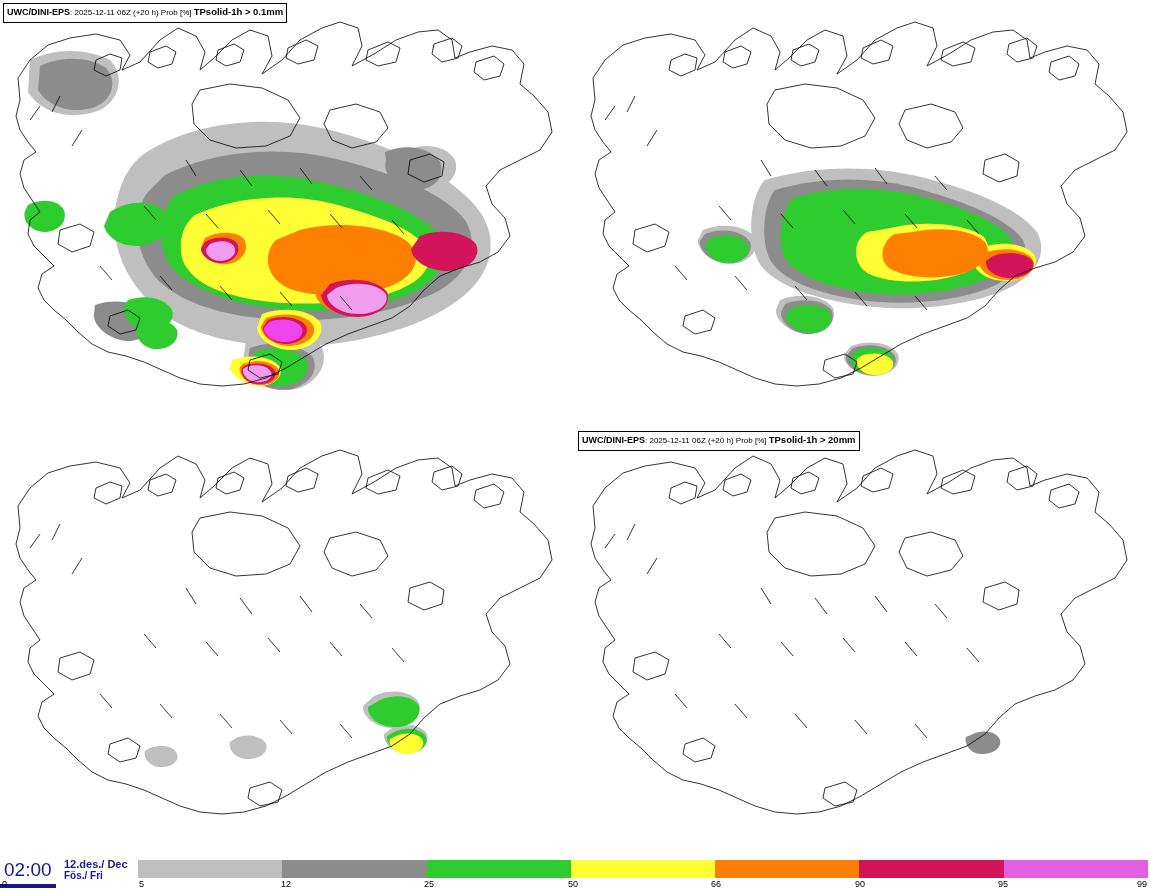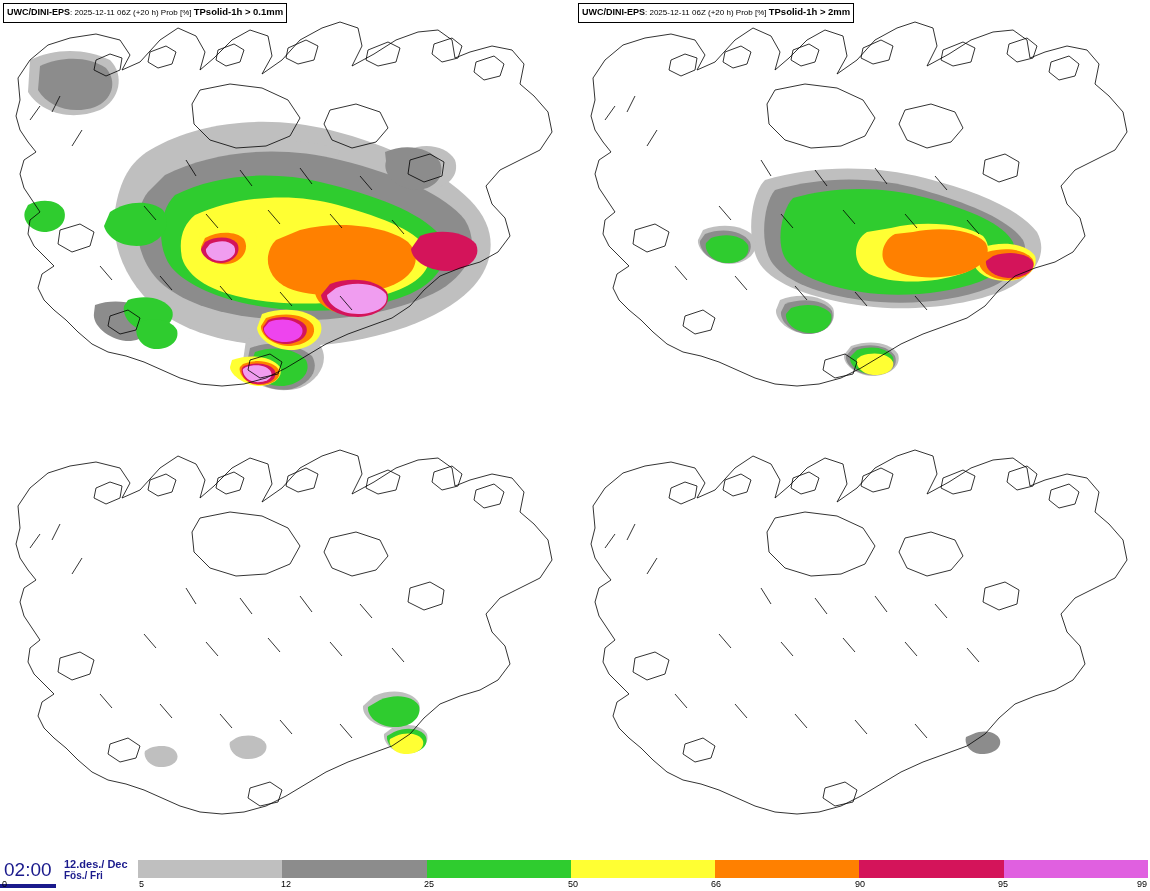--- a/index.html
+++ b/index.html
@@ -111,23 +111,20 @@
           <path d="M40,106 L30,120 M60,96 L52,112 M82,130 L72,146"></path>
           <path d="M186,160 L196,176 M240,170 L252,186 M300,168 L312,184 M360,176 L372,190"></path>
           <path d="M144,206 L156,220 M206,214 L218,228 M268,210 L280,224 M330,214 L342,228 M392,220 L404,234"></path>
           <path d="M100,266 L112,280 M160,276 L172,290 M220,286 L232,300 M280,292 L292,306 M340,296 L352,310"></path>
         </g>
       </svg>
     </div>
   </div>
 
   <div class="panel p1">
-    <div class="title" style="left:572px;position:absolute;transform:translateX(-569px);">
-      <span class="model">UWC/DINI-EPS</span><span class="run">: 2025-12-11 06Z (+20 h) Prob [%] </span><span class="var">TPsolid-1h &gt; 2mm</span>
-    </div>
     <div class="mapwrap">
       <svg class="map" viewBox="0 0 575 428">
         <g>
           <path fill="#bfbfbf" d="M190,180 C240,165 300,165 350,178 C405,192 445,210 462,232 C474,254 460,276 430,290 C392,306 336,312 290,306 C244,300 206,288 188,268 C170,248 174,196 190,180 Z"></path>
           <path fill="#bfbfbf" d="M205,300 C225,292 250,296 258,308 C263,322 250,334 232,334 C214,333 200,320 201,310 Z"></path>
           <path fill="#bfbfbf" d="M128,230 C148,222 172,226 180,238 C185,252 172,264 154,264 C136,263 122,250 123,240 Z"></path>
           <path fill="#bfbfbf" d="M276,346 C296,339 316,343 323,354 C327,366 314,376 297,376 C280,375 268,364 269,355 Z"></path>
           <path fill="#8c8c8c" d="M200,190 C248,176 300,176 348,190 C396,204 434,220 448,240 C456,258 442,276 414,288 C378,302 328,306 286,300 C244,294 212,282 198,264 C184,246 188,204 200,190 Z"></path>
           <path fill="#8c8c8c" d="M210,304 C228,297 250,300 257,311 C261,324 249,334 233,334 C216,333 205,321 206,312 Z"></path>
           <path fill="#8c8c8c" d="M130,234 C148,227 168,231 175,242 C179,254 167,264 151,263 C135,262 124,250 125,241 Z"></path>
@@ -197,20 +194,23 @@
           <path d="M40,106 L30,120 M60,96 L52,112 M82,130 L72,146"></path>
           <path d="M186,160 L196,176 M240,170 L252,186 M300,168 L312,184 M360,176 L372,190"></path>
           <path d="M144,206 L156,220 M206,214 L218,228 M268,210 L280,224 M330,214 L342,228 M392,220 L404,234"></path>
           <path d="M100,266 L112,280 M160,276 L172,290 M220,286 L232,300 M280,292 L292,306 M340,296 L352,310"></path>
         </g>
       </svg>
     </div>
   </div>
 
   <div class="panel p3">
+    <div class="title" style="left:572px;position:absolute;transform:translateX(-569px);">
+      <span class="model">UWC/DINI-EPS</span><span class="run">: 2025-12-11 06Z (+20 h) Prob [%] </span><span class="var">TPsolid-1h &gt; 20mm</span>
+    </div>
     <div class="mapwrap">
       <svg class="map" viewBox="0 0 575 428">
         <g>
           <path fill="#8c8c8c" d="M398,306 C410,301 422,304 425,312 C427,321 416,327 405,326 C394,325 389,315 391,309 Z"></path>
         </g>
         <g fill="none" stroke="#000000" stroke-width="0.8">
           <path d="M18,78 L30,60 L48,45 L70,38 L96,34 L120,40 L130,55 L122,70 L140,62 L160,40 L178,28 L196,36 L205,52 L200,70 L214,58 L232,40 L250,30 L268,36 L272,56 L262,74 L282,60 L300,40 L322,28 L340,22 L358,28 L362,46 L352,66 L374,54 L396,40 L418,32 L438,30 L452,40 L455,58 L470,52 L492,46 L512,50 L524,64 L520,84 L534,96 L548,112 L552,132 L540,150 L520,160 L500,170 L486,186 L492,204 L505,218 L510,236 L498,252 L480,262 L460,268 L440,276 L424,290 L410,306 L392,318 L370,326 L348,334 L326,344 L306,356 L286,368 L266,378 L244,384 L222,386 L200,384 L180,378 L162,370 L144,362 L126,356 L108,352 L92,344 L78,332 L66,320 L54,310 L44,300 L38,288 L42,274 L54,266 L44,256 L34,246 L28,234 L30,220 L40,212 L32,200 L24,188 L20,174 L24,160 L36,152 L28,142 L20,130 L16,116 L20,100 Z"></path>
           <path d="M96,60 L110,54 L122,58 L120,70 L106,76 L94,70 Z"></path>
           <path d="M150,52 L166,46 L176,52 L172,64 L158,68 L148,62 Z"></path>
           <path d="M218,50 L234,44 L244,50 L240,62 L226,66 L216,60 Z"></path>

